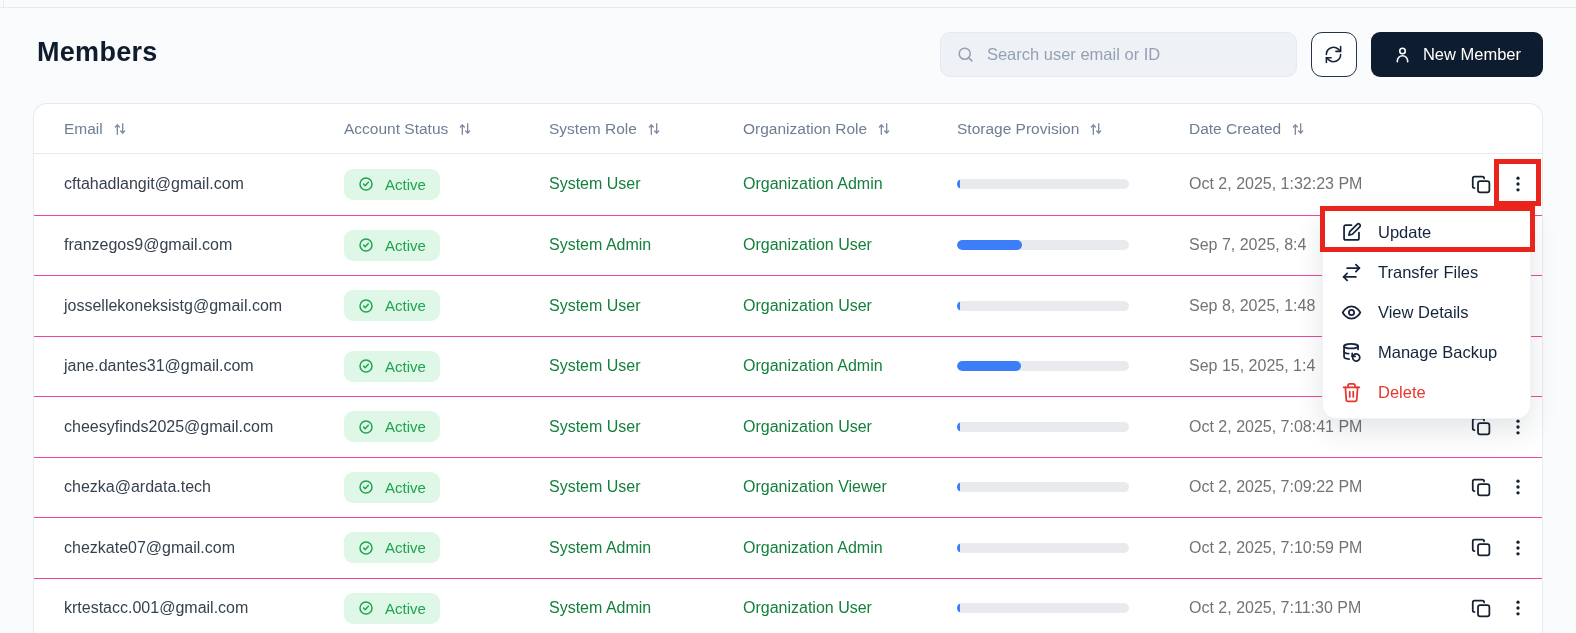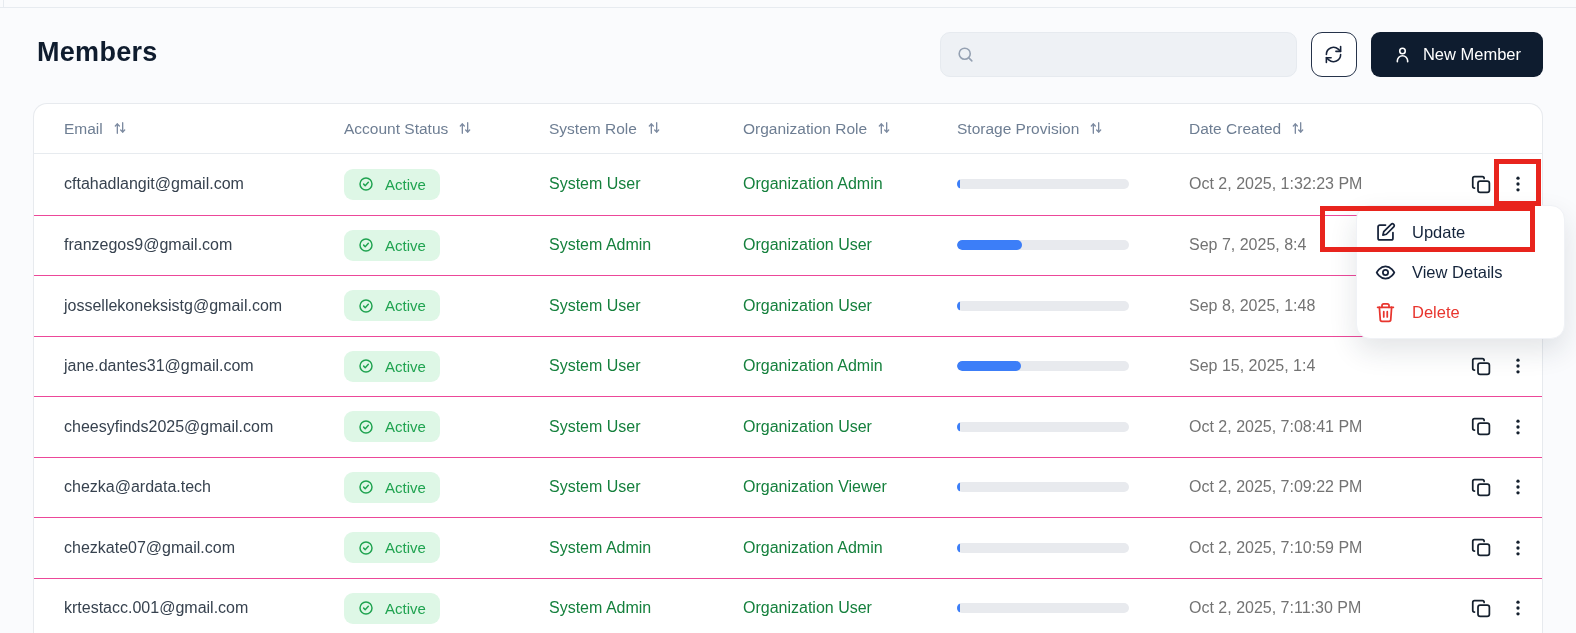--- a/index.html
+++ b/index.html
@@ -27,41 +27,41 @@
   .refresh-btn{width:46px;height:45px;background:#fff;border:1.2px solid #26334a;border-radius:11px;display:flex;align-items:center;justify-content:center;color:#17233a;cursor:pointer;padding:0}
   .refresh-btn svg{width:19px;height:19px}
   .new-member-btn{height:45px;background:var(--btn-dark);color:#fff;border:none;border-radius:9px;display:flex;align-items:center;gap:11px;padding:0 22px;font-size:16.5px;font-family:Liberation Sans, sans-serif;cursor:pointer}
   .new-member-btn .ic{display:flex}
   .new-member-btn svg{width:19px;height:19px}
 
   
   .table-card{position:absolute;left:33px;top:103px;width:1510px;height:560px;background:#fff;border:1px solid #e7eaee;border-bottom:none;border-radius:14px 14px 0 0}
   .thead,.trow{display:grid;grid-template-columns:280px 205px 194px 214px 232px 250px 1fr;align-items:center;padding-left:30px}
   .thead{height:50px;border-bottom:1px solid #e7ebef}
-  .hcell{display:flex;gap:9px;color:#6e7e93;font-size:15.5px;cursor:pointer}
+  .hcell{display:flex;align-items:center;gap:9px;color:#6e7e93;font-size:15.5px;cursor:pointer}
   .sort{display:flex;color:#7c8aa0}
   .sort svg{width:16px;height:16px}
   .trow{height:60.5px;border-top:1px solid #ec4899}
   .trow:first-child{border-top:none}
   .cell{font-size:16px}
   .email{color:#37424f}
   .role{color:#15803d}
   .date{color:#737373;white-space:nowrap;overflow:hidden}
   .badge{display:inline-flex;align-items:center;gap:11px;background:var(--badge-bg);color:var(--badge-green);font-size:15px;font-weight:500;padding:7px 14px;border-radius:9px}
   .badge .ic{display:flex}
   .badge .ic svg{width:16px;height:16px}
   .bar{width:172px;height:10px;border-radius:6px;background:#e8eaee;overflow:hidden}
   .fill{height:100%;background:var(--accent);border-radius:6px}
   .actions{display:flex;justify-content:flex-end;align-items:center;gap:16px;padding-right:14px}
   .icon-btn{background:none;border:none;padding:0;color:#15202e;cursor:pointer;display:flex}
   .icon-btn svg{width:21px;height:21px}
   .icon-btn.kebab svg{width:20px;height:20px}
 
   
-  .context-menu{position:absolute;left:1356px;top:205px;width:209px;background:#fff;border:1px solid #f0f2f6;border-radius:14px;box-shadow:0 12px 28px rgba(25,39,60,.12);padding:6px 0;z-index:30}
+  .context-menu{position:absolute;left:1322px;top:205px;width:209px;background:#fff;border:1px solid #f0f2f6;border-radius:14px;box-shadow:0 12px 28px rgba(25,39,60,.12);padding:6px 0;z-index:30}
   .menu-item{display:flex;align-items:center;gap:16px;height:40px;padding:0 18px;font-size:16.5px;color:#14243b;cursor:pointer}
   .menu-item .mi-icon{display:flex;color:#17233a}
   .menu-item .mi-icon svg{width:21px;height:21px}
   .menu-item.danger{color:var(--danger)}
   .menu-item.danger .mi-icon{color:var(--danger)}
 
   
   .hl{position:absolute;border:5px solid var(--hl);z-index:40;pointer-events:none}
   .hl-kebab{left:1494px;top:159px;width:47px;height:47px}
   .hl-update{left:1320px;top:206px;width:215px;height:46px}
@@ -75,20 +75,21 @@
 <h1 class="page-title">Members</h1>
 
 <div class="controls">
   <div class="search-box">
     <span class="ic">
         <svg viewBox="0 0 24 24" fill="none" stroke="currentColor" stroke-width="2" stroke-linecap="round">
           <circle cx="11" cy="11" r="7"></circle>
           <path d="M20 20l-3.8-3.8"></path>
         </svg>
       </span>
+    <input type="text" placeholder="Search user email or ID" style="">
   </div>
   <button class="refresh-btn">
     <span class="ic" style="display:flex">
         <svg viewBox="0 0 24 24" fill="none" stroke="currentColor" stroke-width="2" stroke-linecap="round" stroke-linejoin="round">
           <path d="M21 2v6h-6"></path>
           <path d="M3 12a9 9 0 0 1 15-6.7L21 8"></path>
           <path d="M3 22v-6h6"></path>
           <path d="M21 12a9 9 0 0 1-15 6.7L3 16"></path>
         </svg>
       </span>
@@ -489,31 +490,55 @@
   <div class="menu-item">
     <span class="mi-icon">
         <svg viewBox="0 0 24 24" fill="none" stroke="currentColor" stroke-width="2" stroke-linecap="round" stroke-linejoin="round">
           <path d="M12 3.5H5.5a2 2 0 0 0-2 2v13a2 2 0 0 0 2 2h13a2 2 0 0 0 2-2V12"></path>
           <path d="M18.4 2.6a2.1 2.1 0 0 1 3 3L13 14l-4 1 1-4Z"></path>
         </svg>
       </span>
     <span class="mi-label">Update</span>
   </div>
 
+  <div class="menu-item">
+    <span class="mi-icon">
+        <svg viewBox="0 0 24 24" fill="none" stroke="currentColor" stroke-width="2" stroke-linecap="round" stroke-linejoin="round">
+          <path d="M17 3l4 4-4 4"></path>
+          <path d="M21 7H7"></path>
+          <path d="M7 13l-4 4 4 4"></path>
+          <path d="M3 17h14"></path>
+        </svg>
+      </span>
+    <span class="mi-label">Transfer Files</span>
+  </div>
 
   <div class="menu-item">
     <span class="mi-icon">
         <svg viewBox="0 0 24 24" fill="none" stroke="currentColor" stroke-width="2">
           <path d="M2 12s3.5-7 10-7 10 7 10 7-3.5 7-10 7-10-7-10-7Z"></path>
           <circle cx="12" cy="12" r="3"></circle>
         </svg>
       </span>
     <span class="mi-label">View Details</span>
   </div>
 
+  <div class="menu-item">
+    <span class="mi-icon">
+        <svg viewBox="0 0 24 24" fill="none" stroke="currentColor" stroke-width="2" stroke-linecap="round" stroke-linejoin="round">
+          <ellipse cx="11.5" cy="4.8" rx="8" ry="2.6"></ellipse>
+          <path d="M3.5 4.8v6c0 1.2 2.2 2.2 5.2 2.6"></path>
+          <path d="M3.5 10.8v6c0 1.3 2.5 2.4 5.8 2.7"></path>
+          <path d="M19.5 4.8v3.7"></path>
+          <path d="M13.3 17.8a4.1 4.1 0 1 0 1.1-2.9l-1.6 1.5"></path>
+          <path d="M12.8 13v3.4h3.4"></path>
+        </svg>
+      </span>
+    <span class="mi-label">Manage Backup</span>
+  </div>
 
   <div class="menu-item danger">
     <span class="mi-icon">
         <svg viewBox="0 0 24 24" fill="none" stroke="currentColor" stroke-width="2" stroke-linecap="round" stroke-linejoin="round">
           <path d="M3 6h18"></path>
           <path d="M19 6l-1 14a2 2 0 0 1-2 2H8a2 2 0 0 1-2-2L5 6"></path>
           <path d="M8 6V4a2 2 0 0 1 2-2h4a2 2 0 0 1 2 2v2"></path>
           <path d="M10 11v6"></path>
           <path d="M14 11v6"></path>
         </svg>

